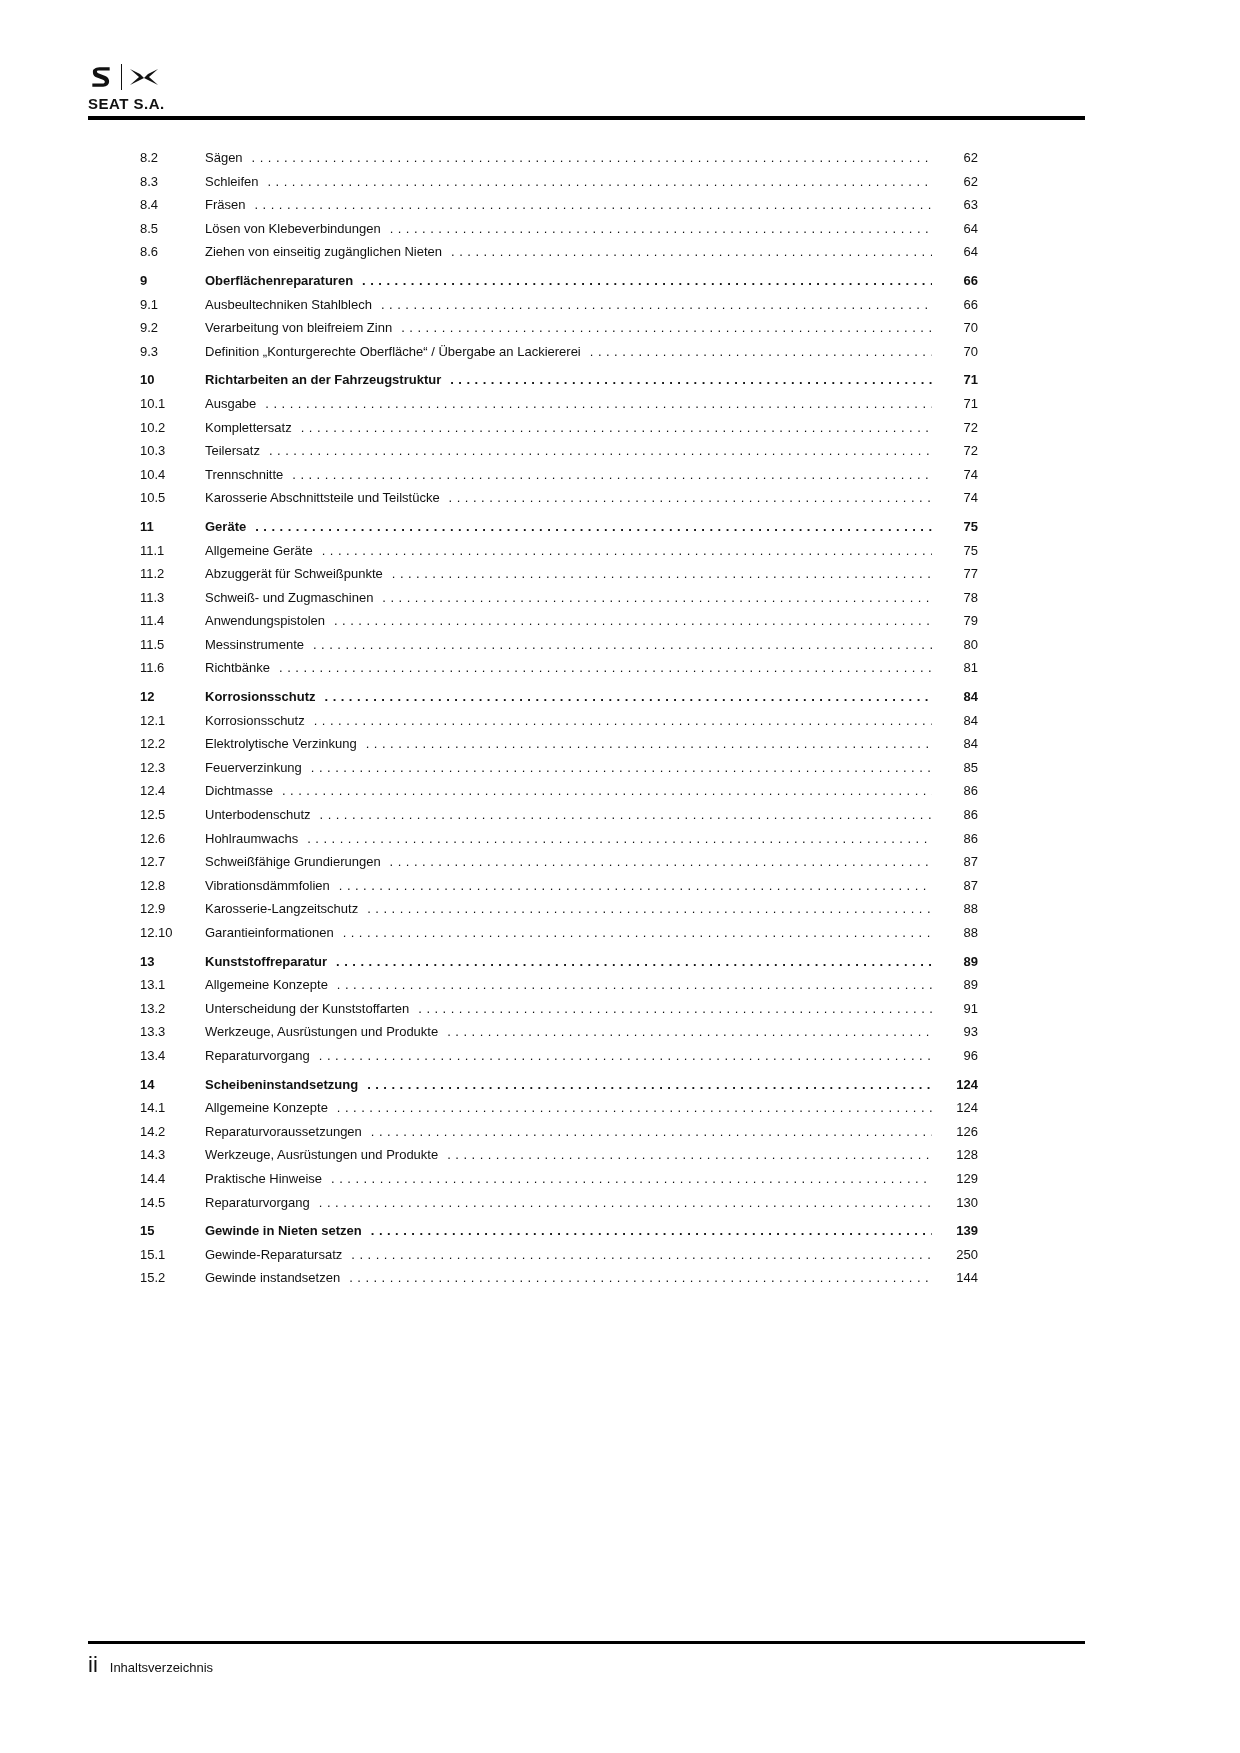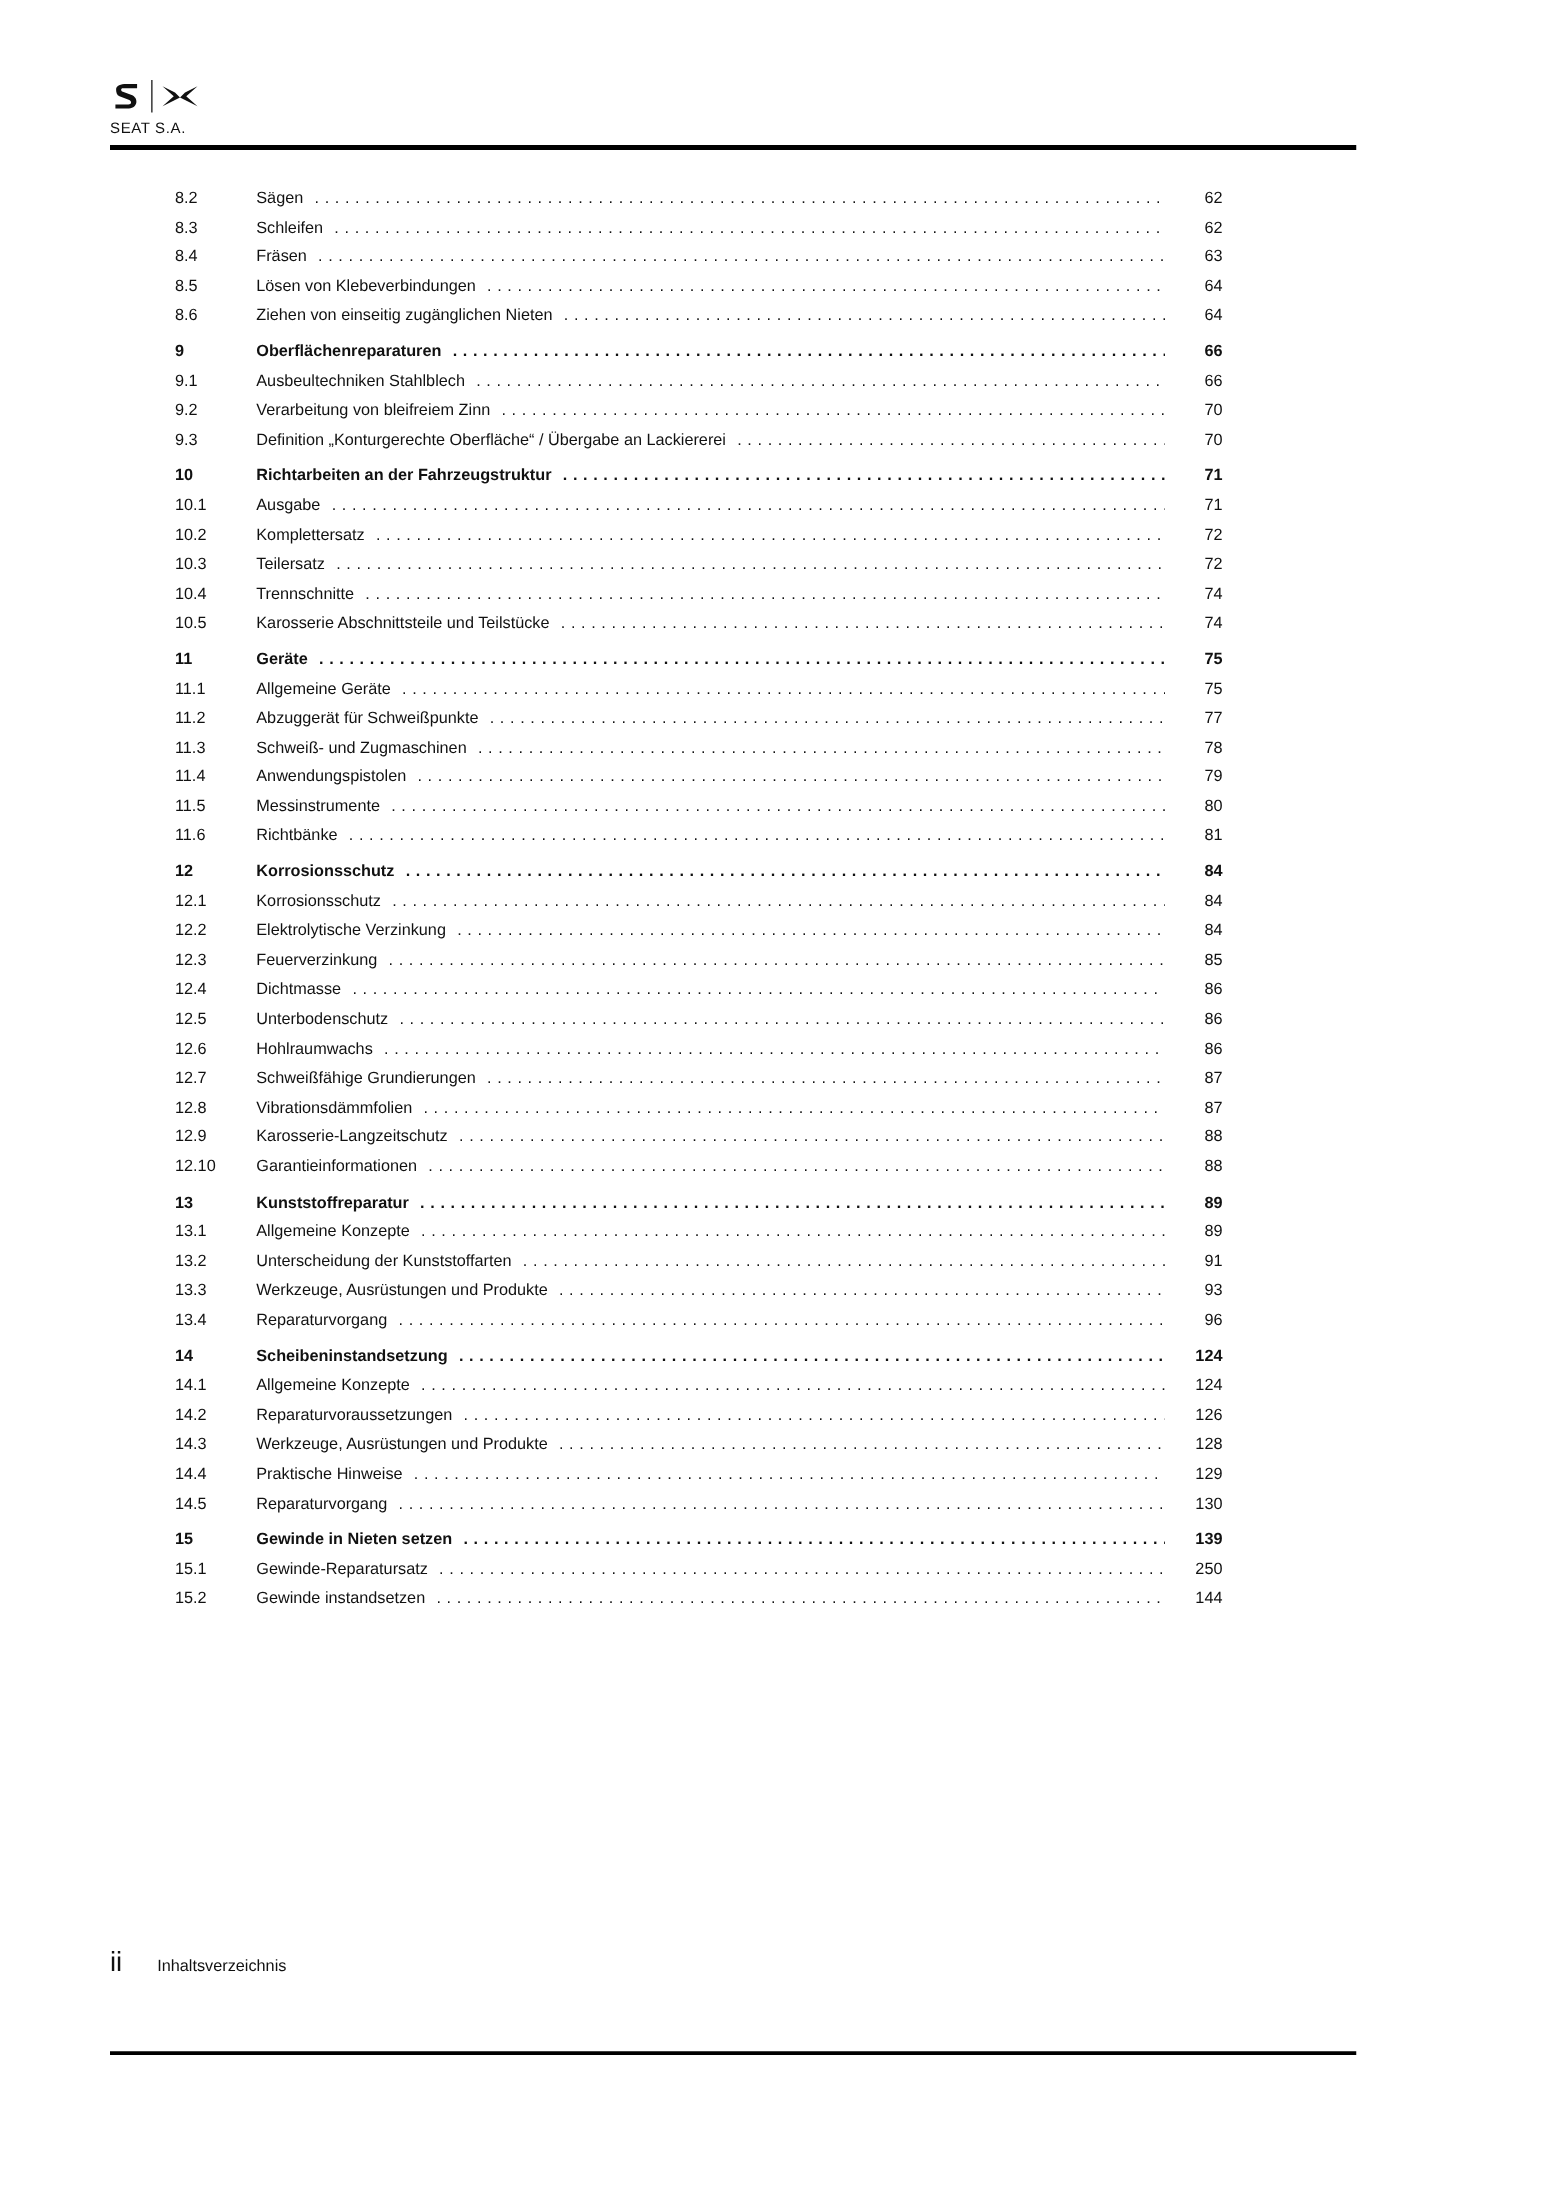--- a/index.html
+++ b/index.html
@@ -39,22 +39,22 @@
     gap: 7px;
     height: 30px;
   }
   .logos svg { display: block; }
   .logo-sep {
     width: 1px;
     height: 26px;
     background: #111;
   }
   .brand-label {
-    font-size: 12px;
-    font-weight: normal;
+    font-size: 15px;
+    font-weight: bold;
     letter-spacing: 0.5px;
     margin-top: 3px;
     color: #111;
   }
   .header-title {
     font-size: 17.5px;
     line-height: 22px;
     padding-bottom: 4px;
     margin-left: 72px;
     white-space: nowrap;
@@ -114,24 +114,24 @@
     position: absolute;
     left: 88px;
     right: 155px;
     top: 1641px;
     height: 3px;
     background: #000;
   }
   .footer {
     position: absolute;
     left: 88px;
-    top: 1557px;
+    top: 1652px;
     display: flex;
     align-items: baseline;
-    gap: 28px;
+    gap: 12px;
   }
   .footer-page {
     font-size: 22px;
     line-height: 26px;
   }
   .footer-label {
     font-size: 13px;
   }
 </style>
 </head>

